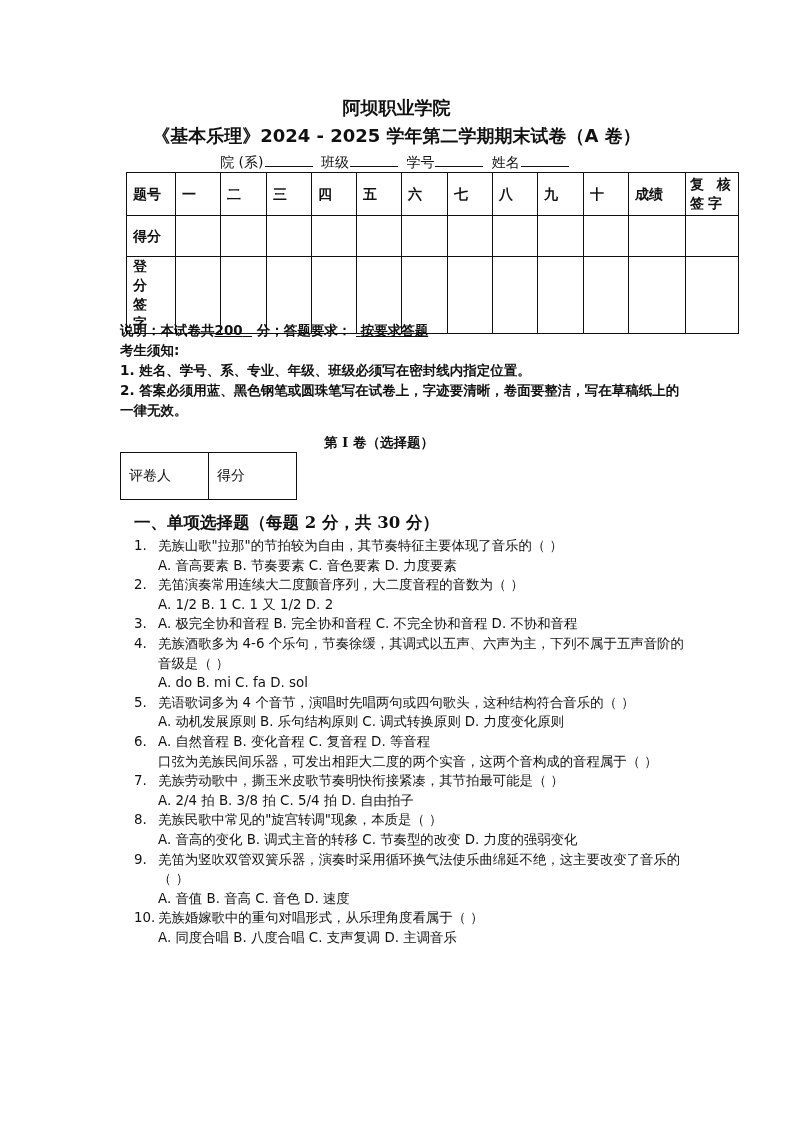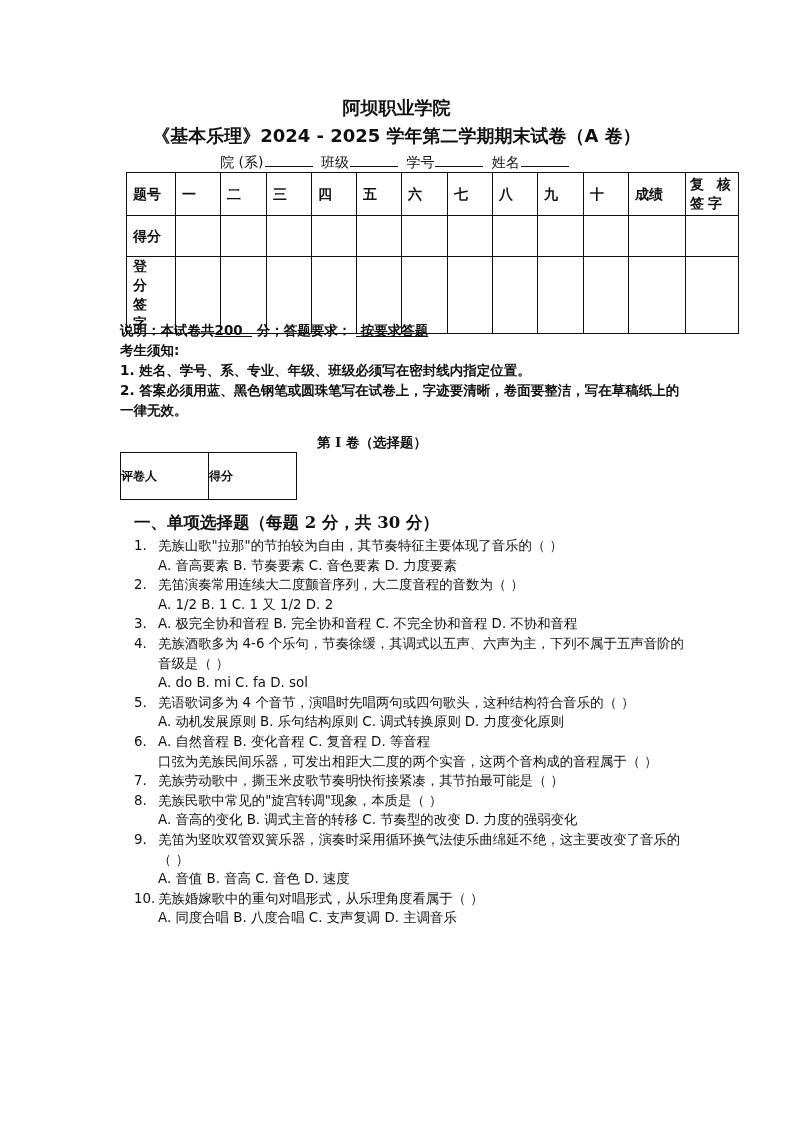--- a/index.html
+++ b/index.html
@@ -10,24 +10,24 @@
   .title2 { left: 0; width: 793px; top: 124px; text-align: center; font-size: 18px; font-weight: bold; letter-spacing: 0px; }
   .info-line { left: 0; width: 793px; top: 152px; text-align: center; font-size: 14px; }
   .blank { display: inline-block; width: 48px; border-bottom: 1px solid #111; height: 14px; vertical-align: baseline; margin: 0 4px 0 1px; }
   table.score { position: absolute; left: 126px; top: 172px; border-collapse: collapse; table-layout: fixed; }
   table.score td { border: 1.4px solid #111; font-size: 14px; font-weight: bold; padding: 0 0 0 6px; vertical-align: middle; line-height: 19px; }
   table.score tr.r1 td { height: 42px; }
   table.score tr.r2 td { height: 40px; }
   table.score tr.r3 td { height: 42px; }
   .notes { left: 120px; top: 320px; width: 570px; font-size: 13.5px; font-weight: bold; line-height: 20px; }
   .notes .u { text-decoration: underline; }
-  .section-head { left: 0; width: 726px; top: 434px; text-align: center; font-family: "DejaVu Serif", "Liberation Serif", serif; font-size: 13.5px; font-weight: bold; padding-left: 9px; }
+  .section-head { left: 0; width: 726px; top: 434px; text-align: center; font-family: "DejaVu Serif", "Liberation Serif", serif; font-size: 13.5px; font-weight: bold; padding-left: 16px; }
   .section-head span { position: relative; left: 0px; }
   table.grader { position: absolute; left: 120px; top: 452px; border-collapse: collapse; table-layout: fixed; }
-  table.grader td { border: 1.4px solid #111; height: 44px; font-size: 12px; font-weight: bold; padding-left: 0; }
+  table.grader td { border: 1.4px solid #111; height: 44px; font-size: 14px; font-weight: normal; padding-left: 8px; }
   .part-title { left: 134px; top: 512px; font-family: "DejaVu Serif", "Liberation Serif", serif; font-size: 16.5px; font-weight: bold; }
   .questions { left: 134px; top: 536px; width: 550px; font-size: 13.4px; line-height: 19.6px; }
   .q { display: flex; }
   .q .num { width: 24px; flex: none; }
   .q .body { flex: 1; }
 </style>
 </head>
 <body>
 
 <div class="abs title1">阿坝职业学院</div>
@@ -171,20 +171,21 @@
     <div class="num">6.</div>
     <div class="body">
         <div>A. 自然音程 B. 变化音程 C. 复音程 D. 等音程</div>
     <div>口弦为羌族民间乐器，可发出相距大二度的两个实音，这两个音构成的音程属于（ ）</div>
       </div>
   </div>
   <div class="q">
     <div class="num">7.</div>
     <div class="body">
         <div>羌族劳动歌中，撕玉米皮歌节奏明快衔接紧凑，其节拍最可能是（ ）</div>
+    <div>A. 2/4 拍 B. 3/8 拍 C. 5/4 拍 D. 自由拍子</div>
       </div>
   </div>
   <div class="q">
     <div class="num">8.</div>
     <div class="body">
         <div>羌族民歌中常见的"旋宫转调"现象，本质是（ ）</div>
     <div>A. 音高的变化 B. 调式主音的转移 C. 节奏型的改变 D. 力度的强弱变化</div>
       </div>
   </div>
   <div class="q">

